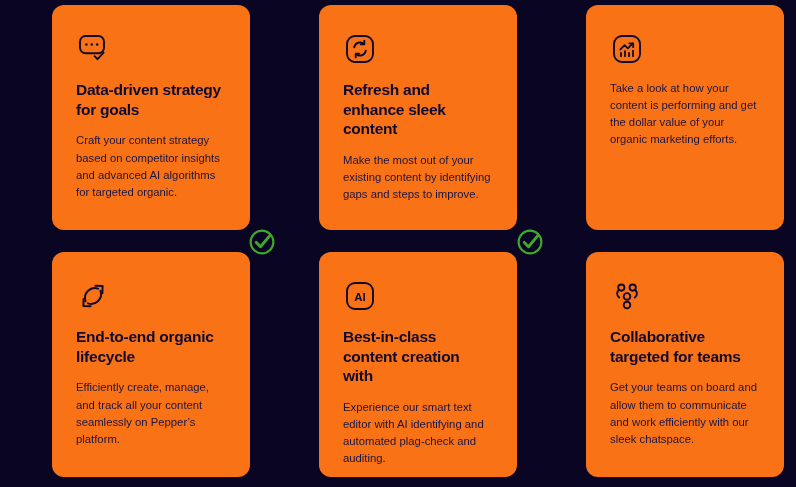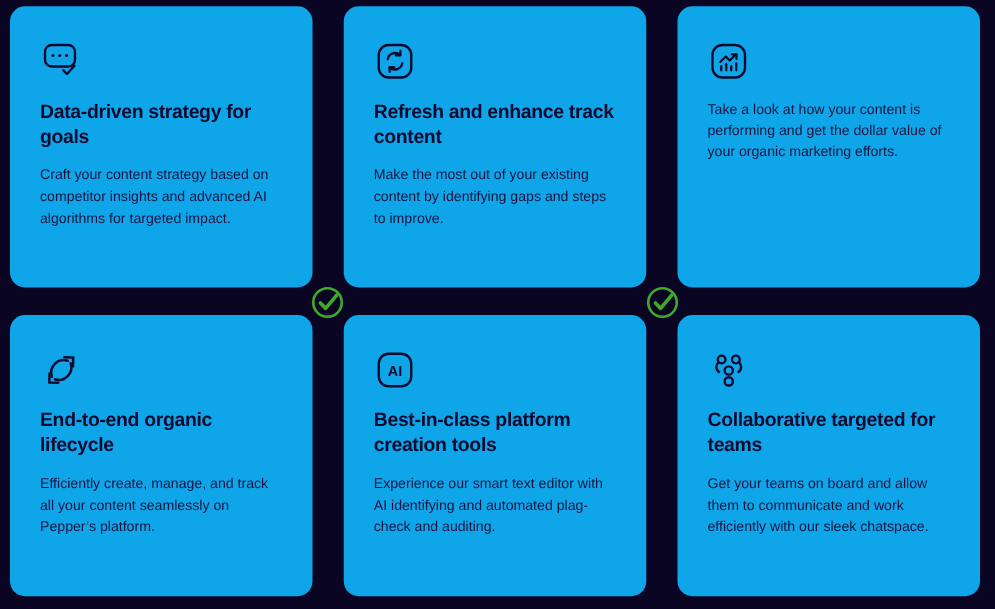--- a/index.html
+++ b/index.html
@@ -21,28 +21,29 @@
     display: grid;
     grid-template-columns: 242px 242px 242px;
     grid-template-rows: 225px 225px;
     column-gap: 25px;
     row-gap: 22px;
     padding: 5px 9px 10px 8px;
     box-sizing: border-box;
   }
 
   .feature-card {
-    background: #0ea5e9;
+    background: #f97316;
     border-radius: 12px;
     padding: 27px 24px 20px 24px;
     box-sizing: border-box;
     display: flex;
     flex-direction: column;
     align-items: flex-start;
     overflow: hidden;
+    margin-left: 44px;
   }
 
   .card-icon {
     width: 34px;
     height: 34px;
     margin-bottom: 14px;
     flex: none;
     display: block;
   }
   .card-icon svg { display: block; }
@@ -85,34 +86,34 @@
     <span class="card-icon">
       <svg width="34" height="34" viewBox="0 0 34 34" fill="none">
         <path d="M4 9.5C4 6.46 6.46 4 9.5 4h13C25.54 4 28 6.46 28 9.5v6.2c0 3.04-2.46 5.5-5.5 5.5H9.5C6.46 21.2 4 18.74 4 15.7V9.5z" stroke="#100a2e" stroke-width="1.9" stroke-linejoin="round"></path>
         <circle cx="10.4" cy="12.4" r="1.25" fill="#100a2e"></circle>
         <circle cx="15.8" cy="12.4" r="1.25" fill="#100a2e"></circle>
         <circle cx="21.2" cy="12.4" r="1.25" fill="#100a2e"></circle>
         <path d="M18.6 24.2l2.9 3 6.1-6.6" stroke="#100a2e" stroke-width="1.9" stroke-linecap="round" stroke-linejoin="round"></path>
       </svg>
     </span>
     <h3 class="card-title">Data-driven strategy for goals</h3>
-    <p class="card-body">Craft your content strategy based on competitor insights and advanced AI algorithms for targeted impact.</p>
+    <p class="card-body">Craft your content strategy based on competitor insights and advanced AI algorithms for targeted organic.</p>
   </div>
 
   <div class="feature-card">
     <span class="card-icon">
       <svg width="34" height="34" viewBox="0 0 34 34" fill="none">
         <rect x="4" y="4" width="26" height="26" rx="8" stroke="#100a2e" stroke-width="1.9"></rect>
         <path d="M11.2 15.3a6 6 0 0 1 9.9-3.3" stroke="#100a2e" stroke-width="1.9" stroke-linecap="round"></path>
         <path d="M22.8 18.7a6 6 0 0 1-9.9 3.3" stroke="#100a2e" stroke-width="1.9" stroke-linecap="round"></path>
         <path d="M21.3 8.6v3.6h-3.6" stroke="#100a2e" stroke-width="1.9" stroke-linecap="round" stroke-linejoin="round"></path>
         <path d="M12.7 25.4v-3.6h3.6" stroke="#100a2e" stroke-width="1.9" stroke-linecap="round" stroke-linejoin="round"></path>
       </svg>
     </span>
-    <h3 class="card-title">Refresh and enhance track content</h3>
+    <h3 class="card-title">Refresh and enhance sleek content</h3>
     <p class="card-body">Make the most out of your existing content by identifying gaps and steps to improve.</p>
   </div>
 
   <div class="feature-card">
     <span class="card-icon">
       <svg width="34" height="34" viewBox="0 0 34 34" fill="none">
         <rect x="4" y="4" width="26" height="26" rx="8" stroke="#100a2e" stroke-width="1.9"></rect>
         <path d="M10.2 17.6l4.4-4.4 3.2 3.2 5-5" stroke="#100a2e" stroke-width="1.8" stroke-linecap="round" stroke-linejoin="round"></path>
         <path d="M19.4 11.4h3.8v3.8" stroke="#100a2e" stroke-width="1.8" stroke-linecap="round" stroke-linejoin="round"></path>
         <path d="M11 24.2v-3.3M15 24.2v-5.1M19 24.2v-3.3M23 24.2v-5.6" stroke="#100a2e" stroke-width="1.8" stroke-linecap="round"></path>
@@ -134,21 +135,21 @@
     <p class="card-body">Efficiently create, manage, and track all your content seamlessly on Pepper’s platform.</p>
   </div>
 
   <div class="feature-card">
     <span class="card-icon">
       <svg width="34" height="34" viewBox="0 0 34 34" fill="none">
         <rect x="4" y="4" width="26" height="26" rx="8" stroke="#100a2e" stroke-width="1.9"></rect>
         <text x="17" y="22" text-anchor="middle" font-family="Liberation Sans, sans-serif" font-size="11.5" font-weight="bold" fill="#100a2e">AI</text>
       </svg>
     </span>
-    <h3 class="card-title">Best-in-class platform creation tools</h3>
+    <h3 class="card-title">Best-in-class content creation with</h3>
     <p class="card-body">Experience our smart text editor with AI identifying and automated plag-check and auditing.</p>
   </div>
 
   <div class="feature-card">
     <span class="card-icon">
       <svg width="34" height="34" viewBox="0 0 34 34" fill="none">
         <circle cx="11.3" cy="8.6" r="3.1" stroke="#100a2e" stroke-width="1.9"></circle>
         <circle cx="22.7" cy="8.6" r="3.1" stroke="#100a2e" stroke-width="1.9"></circle>
         <circle cx="17" cy="17.4" r="3.3" stroke="#100a2e" stroke-width="1.9"></circle>
         <circle cx="17" cy="26.1" r="3.3" stroke="#100a2e" stroke-width="1.9"></circle>

